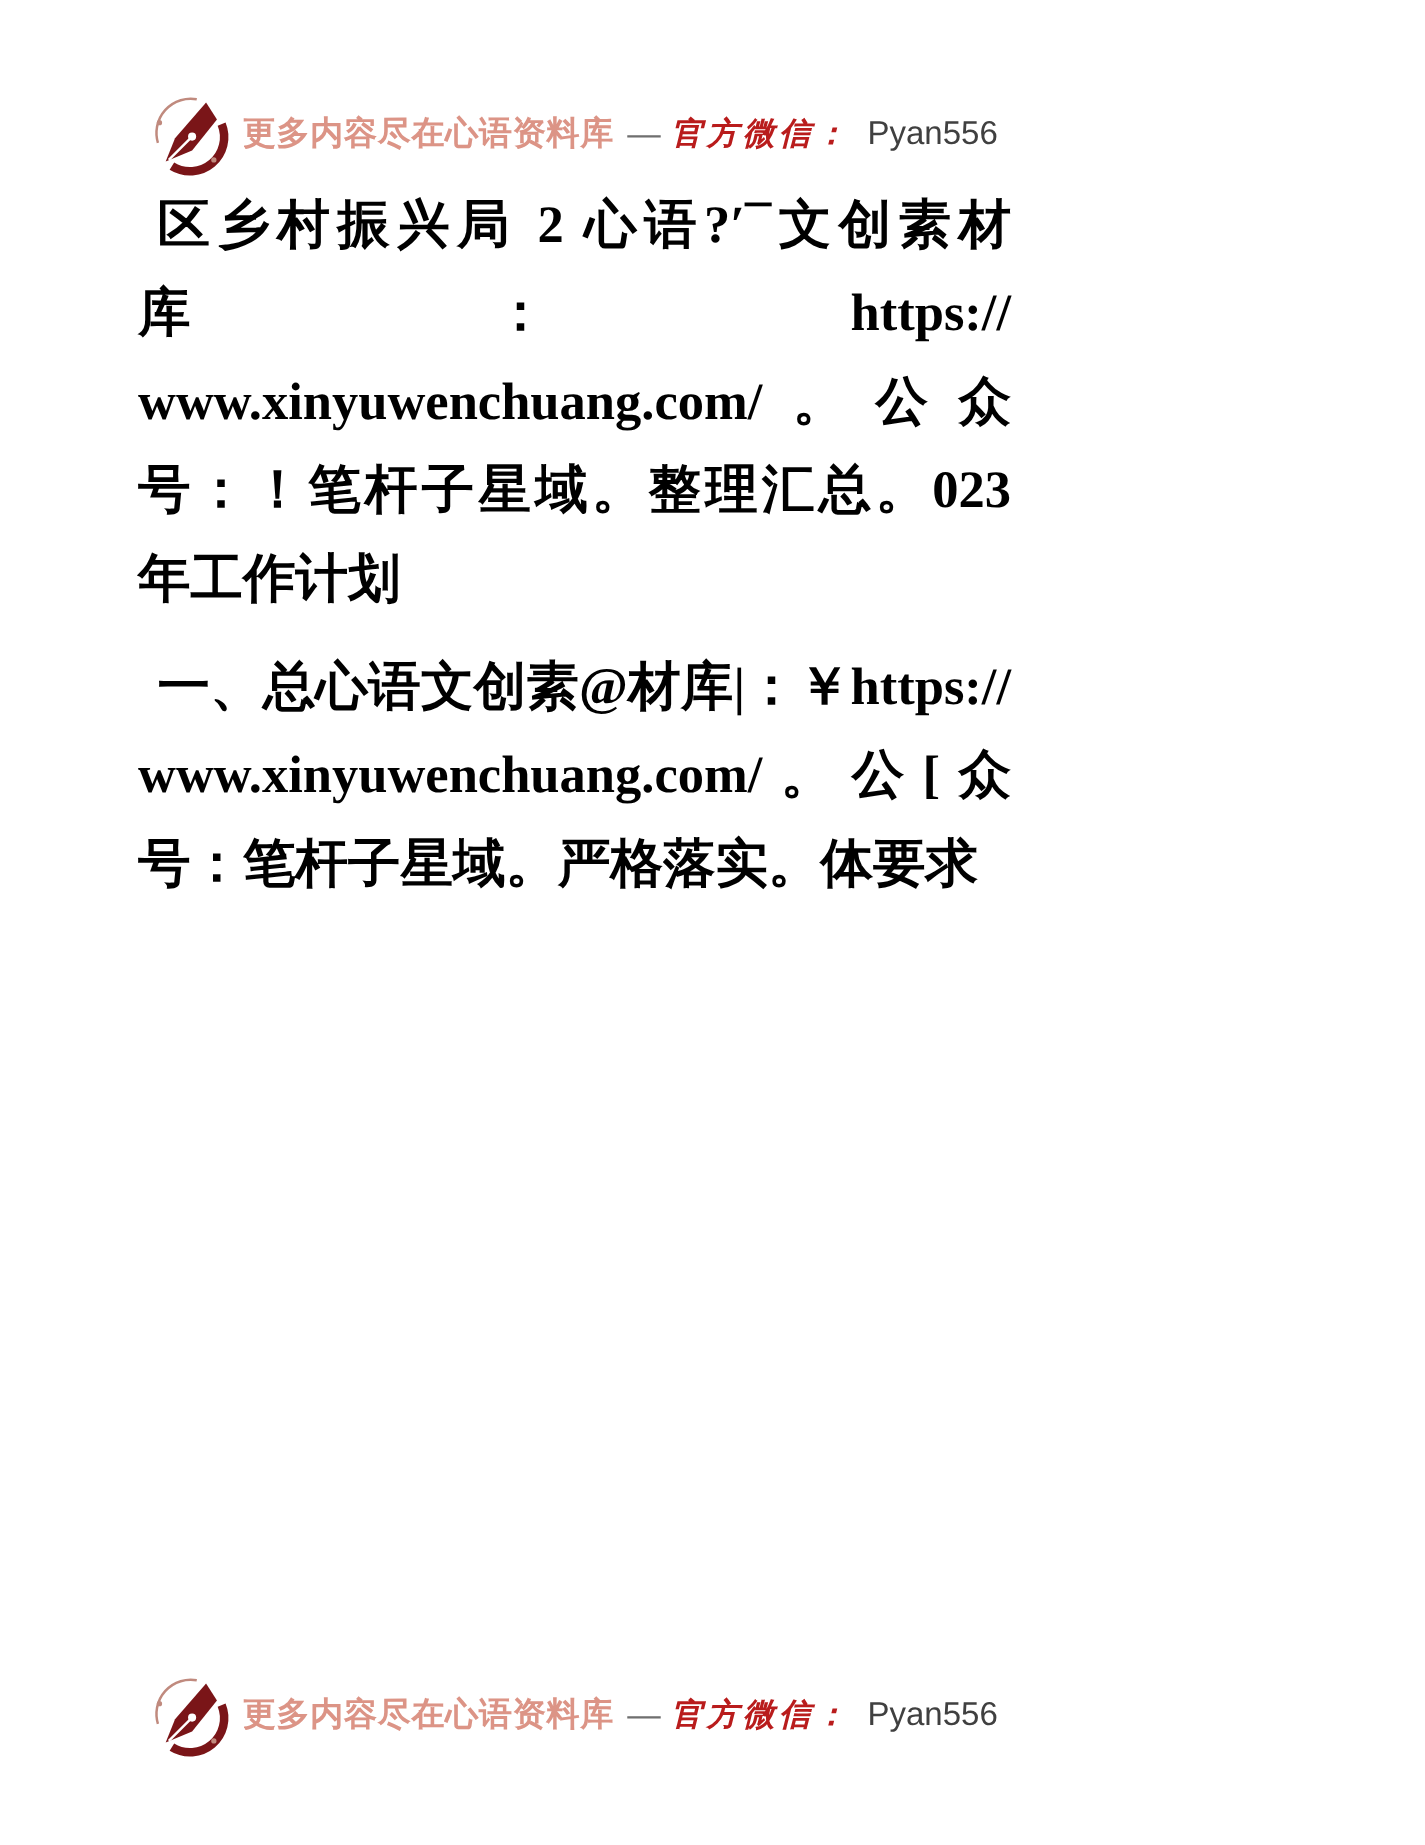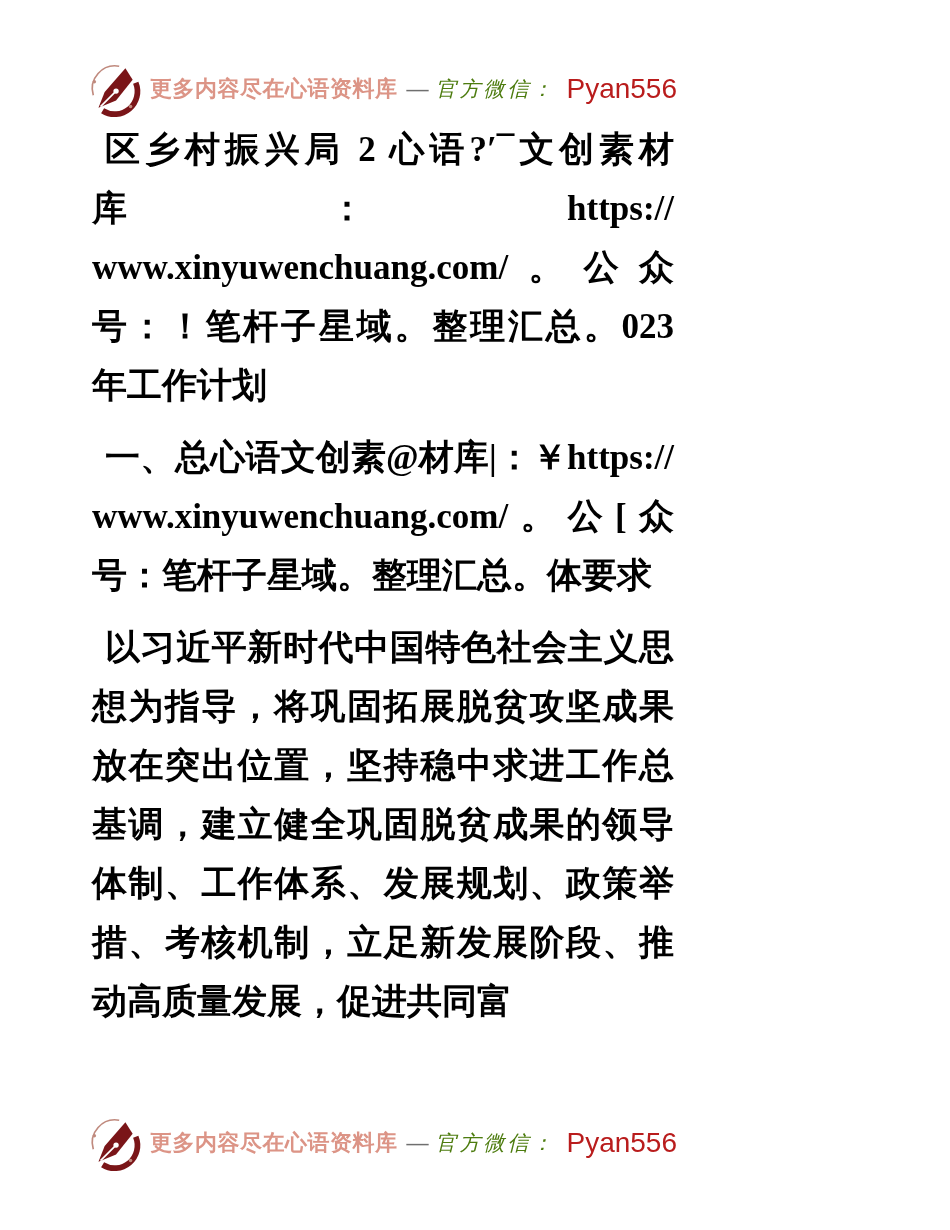--- a/index.html
+++ b/index.html
@@ -27,29 +27,29 @@
     font-weight: bold;
     letter-spacing: 0.5px;
   }
   .sep {
     color: #6f6f6f;
     font-size: 22px;
     font-weight: bold;
     margin-left: 2px;
   }
   .wlabel {
-    color: #4d7c0f;
+    color: #b91c1c;
     font-size: 21px;
-    font-weight: normal;
+    font-weight: bold;
     font-style: italic;
     letter-spacing: 3px;
   }
   .wid {
-    color: #b91c1c;
-    font-size: 28px;
+    color: #404040;
+    font-size: 22px;
     font-family: "Liberation Sans", "DejaVu Sans", sans-serif;
     margin-left: 4px;
   }
   .content {
     margin: 2px 88px 0 92px;
     font-size: 35px;
     line-height: 59px;
     color: #000000;
     text-align: justify;
   }
@@ -77,22 +77,21 @@
       </svg>
     </span>
     <span class="brand">更多内容尽在心语资料库</span>
     <span class="sep">—</span>
     <span class="wlabel">官方微信：</span>
     <span class="wid">Pyan556</span>
   </div>
 
   <div class="content">
     <p>区乡村振兴局 2 心语?′¯文创素材库：https://​www.xinyuwenchuang.com/。公众号：！笔杆子星域。整理汇总。023 年工作计划</p>
-    <p>一、总心语文创素@材库|：￥https://​www.xinyuwenchuang.com/。公[众号：笔杆子星域。整理汇总。体要求</p>
-    <p>以习近平新时代中国特色社会主义思想为指导，将巩固拓展脱贫攻坚成果放在突出位置，坚持稳中求进工作总基调，建立健全巩固脱贫成果的领导体制、工作体系、发展规划、政策举措、考核机制，立足新发展阶段、推动高质量发展，促进共同富</p>
+    <p>一、总心语文创素@材库|：￥https://​www.xinyuwenchuang.com/。公[众号：笔杆子星域。严格落实。体要求</p>
   </div>
 
   <div class="banner banner-bottom">
     <span class="logo">
       <svg viewBox="0 0 56 56" width="58" height="58">
         <path d="M8 34 A22 22 0 0 1 33 6" fill="none" stroke="#c08a7e" stroke-width="1.6"></path>
         <path d="M49 22 A22 22 0 0 1 17 49" fill="none" stroke="#7a1518" stroke-width="5.5"></path>
         <path d="M39 8 L46 19 L30 39 L13 46 L19 31 Z" fill="#7a1518"></path>
         <circle cx="30" cy="30" r="2.6" fill="#ffffff"></circle>
         <path d="M29.5 30.5 L15 45" stroke="#ffffff" stroke-width="1.6"></path>

